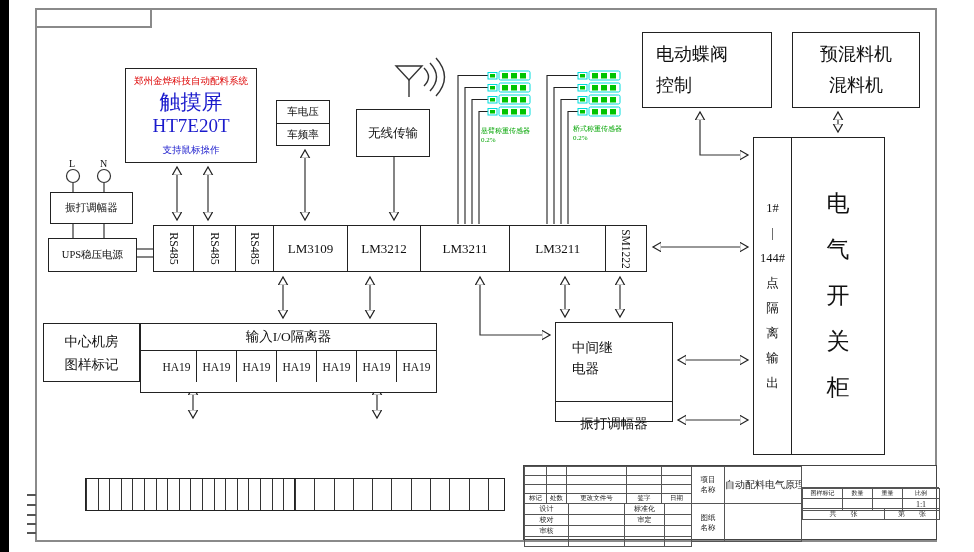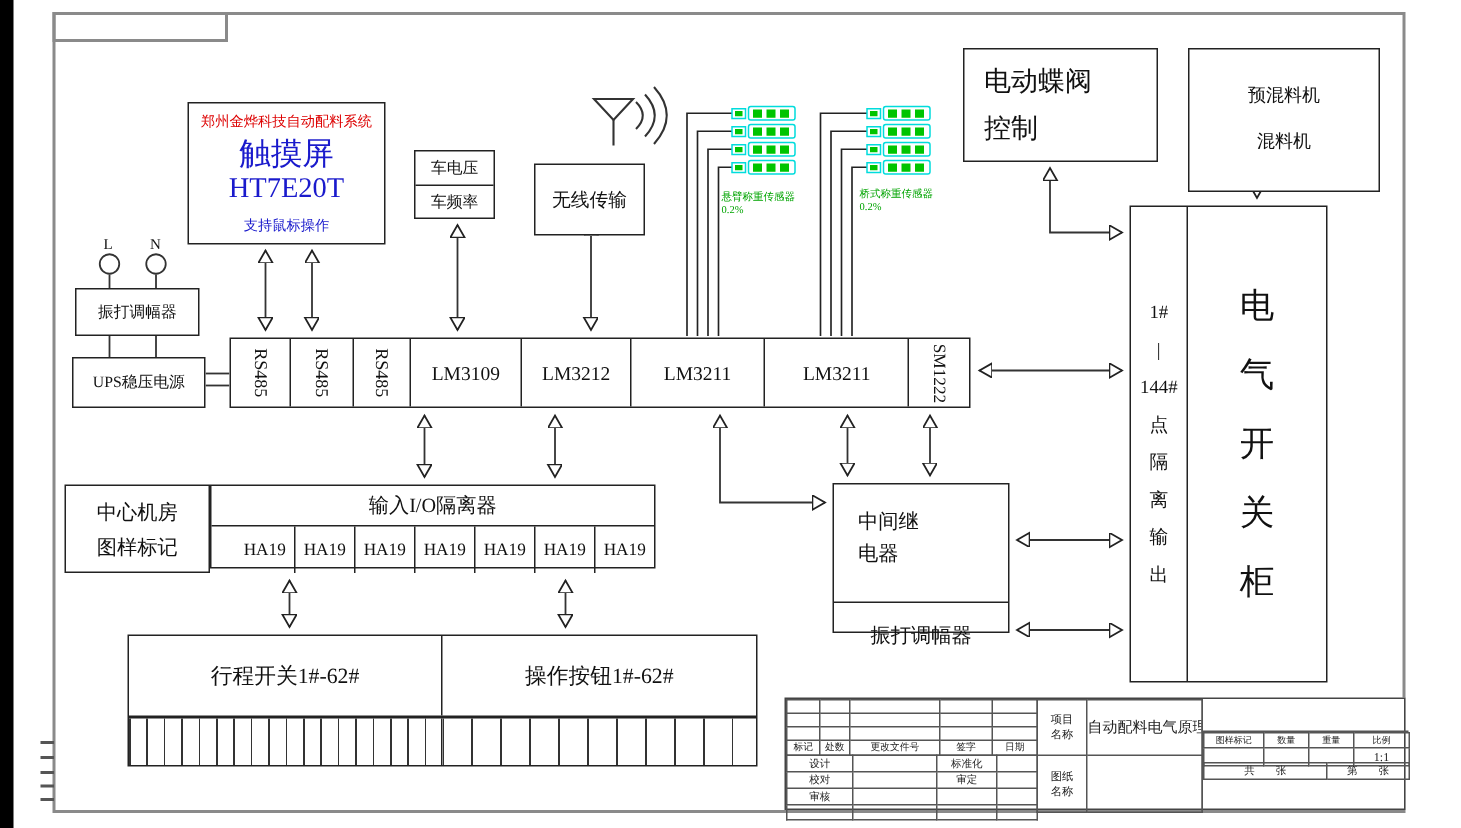--- a/index.html
+++ b/index.html
@@ -209,37 +209,33 @@
     <div class="center" style="width:90px;border-right:1.2px solid #222;font-size:13px;">LM3211</div>
     <div class="center" style="width:97px;border-right:1.2px solid #222;font-size:13px;">LM3211</div>
     <div class="center" style="flex:1;">
         <span class="vtext" style="font-size:11.5px;">SM1222</span>
       </div>
   </div>
 
   <div class="box center prelines" style="left:43px;top:323px;width:97px;height:59px;font-size:13.5px;line-height:23px;">中心机房
 图样标记</div>
 
-  <div class="box" style="left:140px;top:323px;width:297px;height:56px;">
+  <div class="box" style="left:140px;top:323px;width:297px;height:70px;">
     <div class="center" style="height:26px;border-bottom:1.2px solid #222;font-size:13.5px;">输入I/O隔离器</div>
     <div style="display:flex;height:31px;padding-left:16px;">
       <div class="center" style="flex:1;border-right:1.2px solid #222;font-size:11.5px;">HA19</div>
       <div class="center" style="flex:1;border-right:1.2px solid #222;font-size:11.5px;">HA19</div>
       <div class="center" style="flex:1;border-right:1.2px solid #222;font-size:11.5px;">HA19</div>
       <div class="center" style="flex:1;border-right:1.2px solid #222;font-size:11.5px;">HA19</div>
       <div class="center" style="flex:1;border-right:1.2px solid #222;font-size:11.5px;">HA19</div>
       <div class="center" style="flex:1;border-right:1.2px solid #222;font-size:11.5px;">HA19</div>
       <div class="center" style="flex:1;font-size:11.5px;">HA19</div>
     </div>
   </div>
 
-  <div class="box" style="left:85px;top:423px;width:420px;height:55px;display:flex;">
-    <div class="center" style="width:208px;border-right:1.2px solid #222;font-size:14.5px;">行程开关1#-62#</div>
-    <div class="center" style="flex:1;font-size:14.5px;">操作按钮1#-62#</div>
-  </div>
 
   <div class="box" style="left:85px;top:478px;width:420px;height:33px;display:flex;">
     <div class="tick-left" style="width:208px;"></div>
     <div class="tick-right" style="flex:1;border-left:1.2px solid #222;"></div>
   </div>
 
   <div class="box" style="left:555px;top:322px;width:118px;height:100px;">
     <div class="prelines" style="height:79px;border-bottom:1.2px solid #222;font-size:13.5px;line-height:21px;padding:14px 0 0 16px;box-sizing:border-box;">中间继
 电器</div>
     <div class="center" style="height:44px;font-size:13.5px;">振打调幅器</div>
@@ -257,21 +253,21 @@
     <div class="center prelines" style="flex:1;font-size:23px;line-height:46px;">电
 气
 开
 关
 柜</div>
   </div>
 
   <div class="box prelines" style="left:642px;top:32px;width:130px;height:76px;font-size:18px;line-height:31px;padding:6px 0 0 13px;">电动蝶阀
 控制</div>
 
-  <div class="box center prelines" style="left:792px;top:32px;width:128px;height:96px;font-size:12px;line-height:31px;font-family:Liberation Mono, monospace;">预混料机
+  <div class="box center prelines" style="left:792px;top:32px;width:128px;height:76px;font-size:18px;line-height:31px;">预混料机
 混料机</div>
 
   <div class="box" style="left:523px;top:465px;width:414px;height:75px;border-color:#444;">
 
     <table class="tb" style="left:0;top:0;width:167px;height:37px;">
       <colgroup>
           <col style="width:22px">
           <col style="width:20px">
           <col style="width:60px">
           <col style="width:35px">

